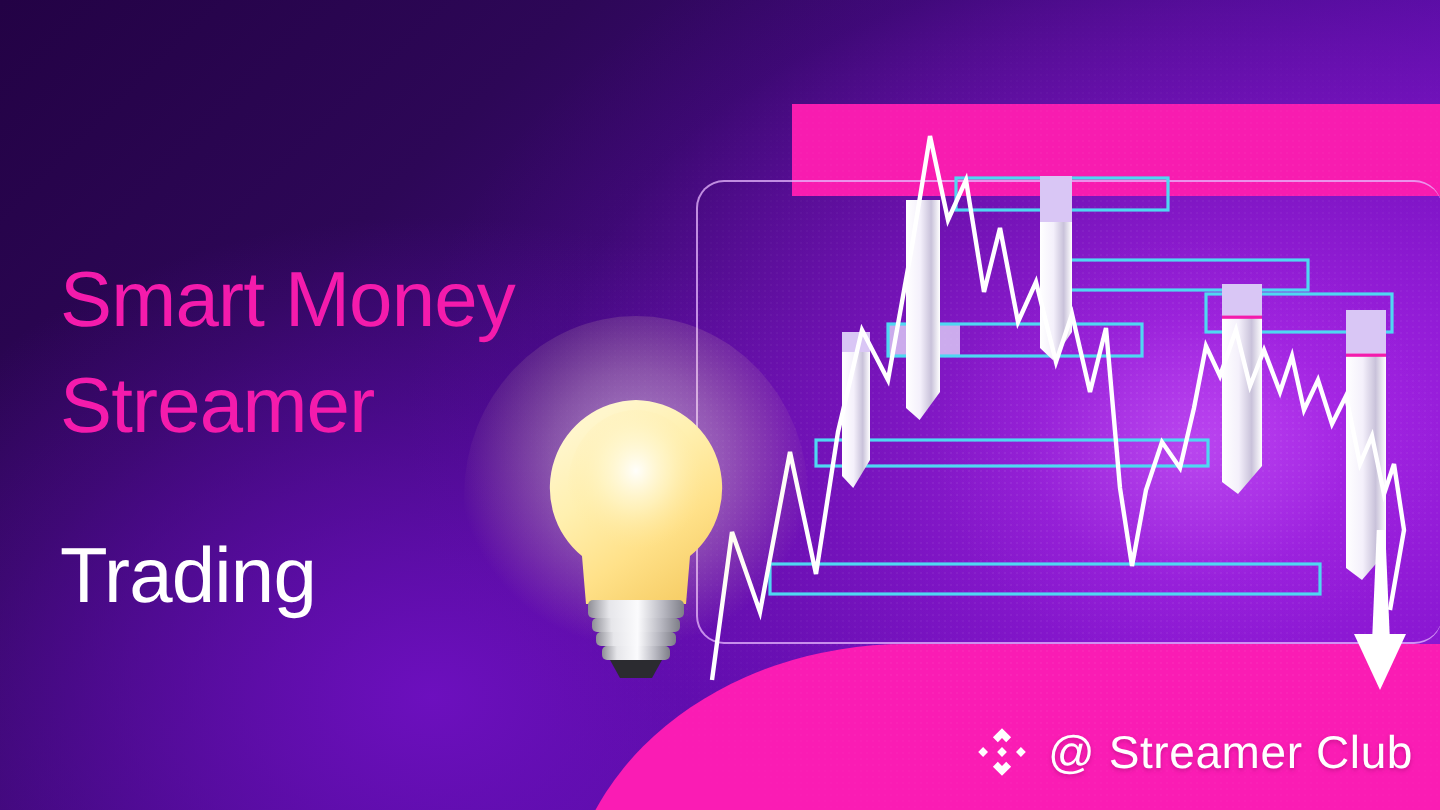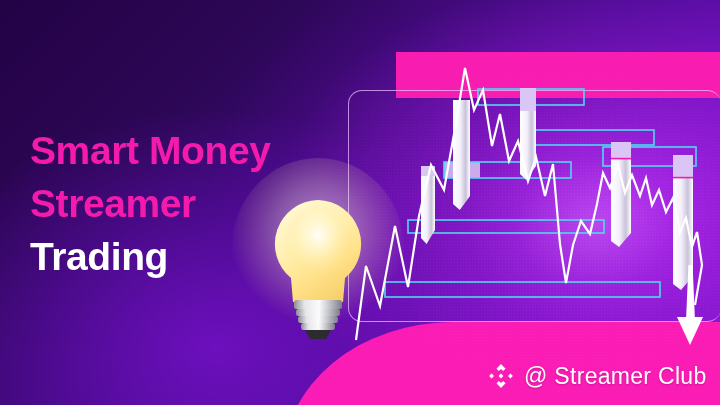--- a/index.html
+++ b/index.html
@@ -32,25 +32,25 @@
   .noise{
     position:absolute;inset:0;pointer-events:none;opacity:.22;
     background-image:radial-gradient(rgba(255,255,255,.30) 0.6px, transparent 0.7px);
     background-size:3px 3px;
     -webkit-mask-image:radial-gradient(ellipse 420px 300px at 78% 55%, #000 0%, rgba(0,0,0,.55) 45%, transparent 78%);
             mask-image:radial-gradient(ellipse 420px 300px at 78% 55%, #000 0%, rgba(0,0,0,.55) 45%, transparent 78%);
   }
   
   .headline{position:absolute;left:30px;top:124px;}
   .hl-line{
-    font-size:39px;line-height:53px;letter-spacing:-0.4px;font-weight:700;
+    font-size:39px;line-height:53px;letter-spacing:-0.4px;font-weight:400;
     white-space:nowrap;
   }
   .hl-pink{color:#F41BAC;}
-  .hl-white{color:#FFFFFF;}
+  .hl-white{color:#FFFFFF;margin-top:32px;}
   
   .chart-frame{
     position:absolute;left:348px;top:90px;width:372px;height:230px;
     border:1.6px solid rgba(232,186,255,0.75);border-radius:14px;border-right:none;
   }
   .chart-area{position:absolute;left:0;top:0;width:720px;height:405px;}
   
   .logo{
     position:absolute;left:487px;top:362px;display:flex;align-items:center;gap:9px;
   }

